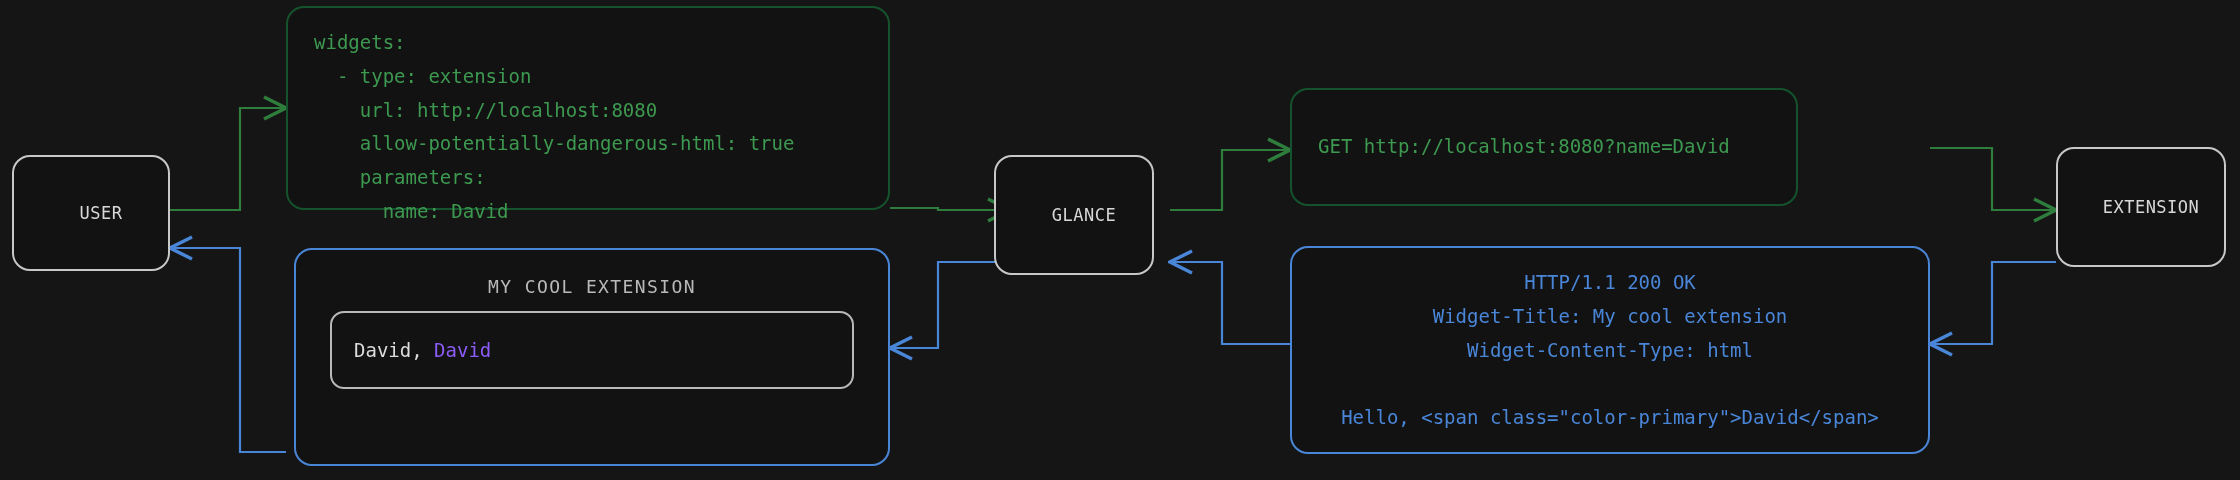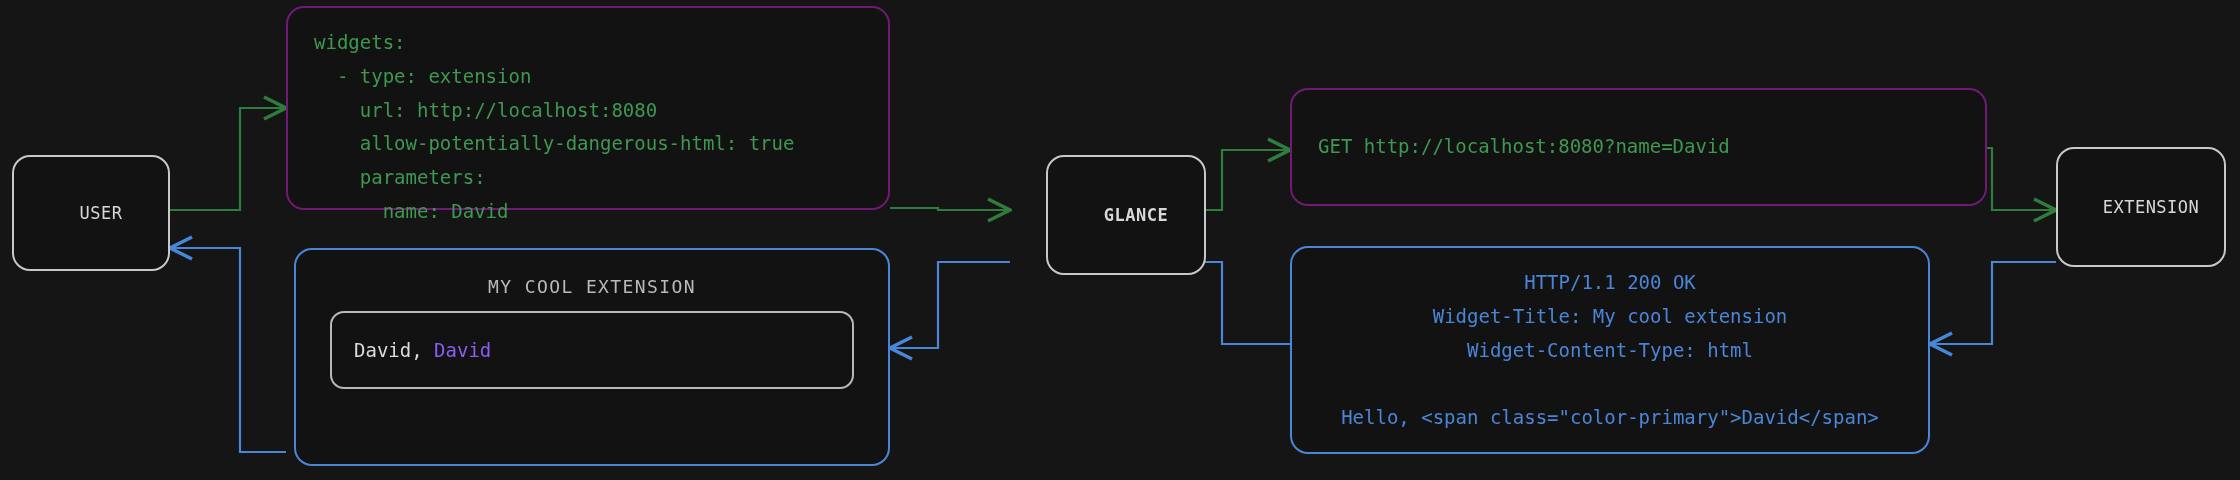--- a/index.html
+++ b/index.html
@@ -42,21 +42,21 @@
 
   
   .panel {
     position: absolute;
     box-sizing: border-box;
     border-radius: 18px;
     background: #121212;
     z-index: 2;
     padding: 18px 26px;
   }
-  .panel.green { border: 2px solid #701a75; }
+  .panel.green { border: 2px solid #14532d; }
   .panel.blue  { border: 2px solid #4a86d8; text-align: center; }
 
   .code {
     margin: 0;
     font-family: "DejaVu Sans Mono", "Liberation Mono", monospace;
     font-size: 19px;
     line-height: 1.78;
     white-space: pre;
   }
   .code.green { color: #3d9950; }
@@ -116,38 +116,38 @@
 
     <path d="M 1010 262 L 938 262 L 938 348 L 890 348" fill="none" stroke="#4a86d8" stroke-width="2.2" marker-end="url(#arrow-blue)"></path>
 
     <path d="M 286 452 L 240 452 L 240 248 L 170 248" fill="none" stroke="#4a86d8" stroke-width="2.2" marker-end="url(#arrow-blue)"></path>
   </svg>
 
   <div class="node" style="left:12px; top:155px; width:158px; height:116px;">
     <span>USER</span>
   </div>
 
-  <div class="node" style="left:1046px; top:155px; width:160px; height:120px;font-weight:bold;">
+  <div class="node" style="left:994px; top:155px; width:160px; height:120px;">
     <span>GLANCE</span>
   </div>
 
   <div class="node" style="left:2056px; top:147px; width:170px; height:120px;">
     <span>EXTENSION</span>
   </div>
 
   <div class="panel green" style="left:286px; top:6px; width:604px; height:204px;">
     <pre class="code green">widgets:
   - type: extension
     url: http://localhost:8080
     allow-potentially-dangerous-html: true
     parameters:
       name: David</pre>
   </div>
 
-  <div class="panel green" style="left:1290px; top:88px; width:697px; height:118px; display:flex; align-items:center;">
+  <div class="panel green" style="left:1290px; top:88px; width:508px; height:118px; display:flex; align-items:center;">
     <pre class="code green">GET http://localhost:8080?name=David</pre>
   </div>
 
   <div class="panel blue" style="left:1290px; top:246px; width:640px; height:208px;">
     <pre class="code blue">HTTP/1.1 200 OK
 Widget-Title: My cool extension
 Widget-Content-Type: html
 
 Hello, &lt;span class="color-primary"&gt;David&lt;/span&gt;</pre>
   </div>

